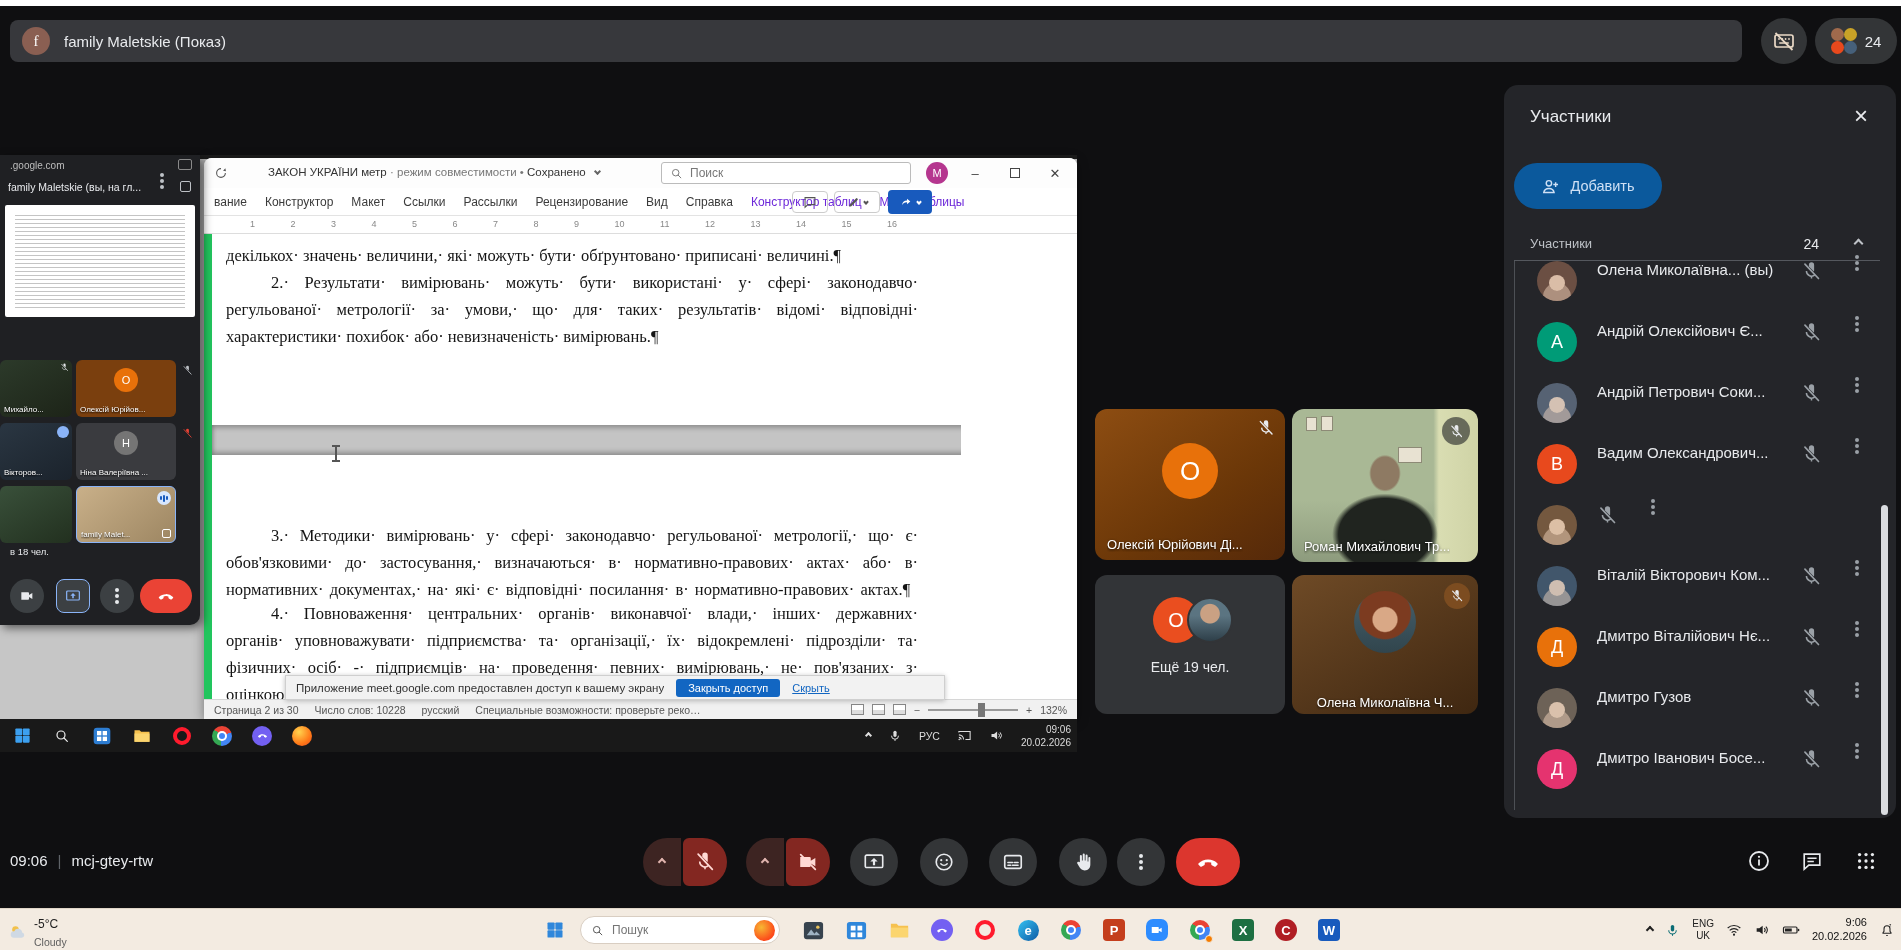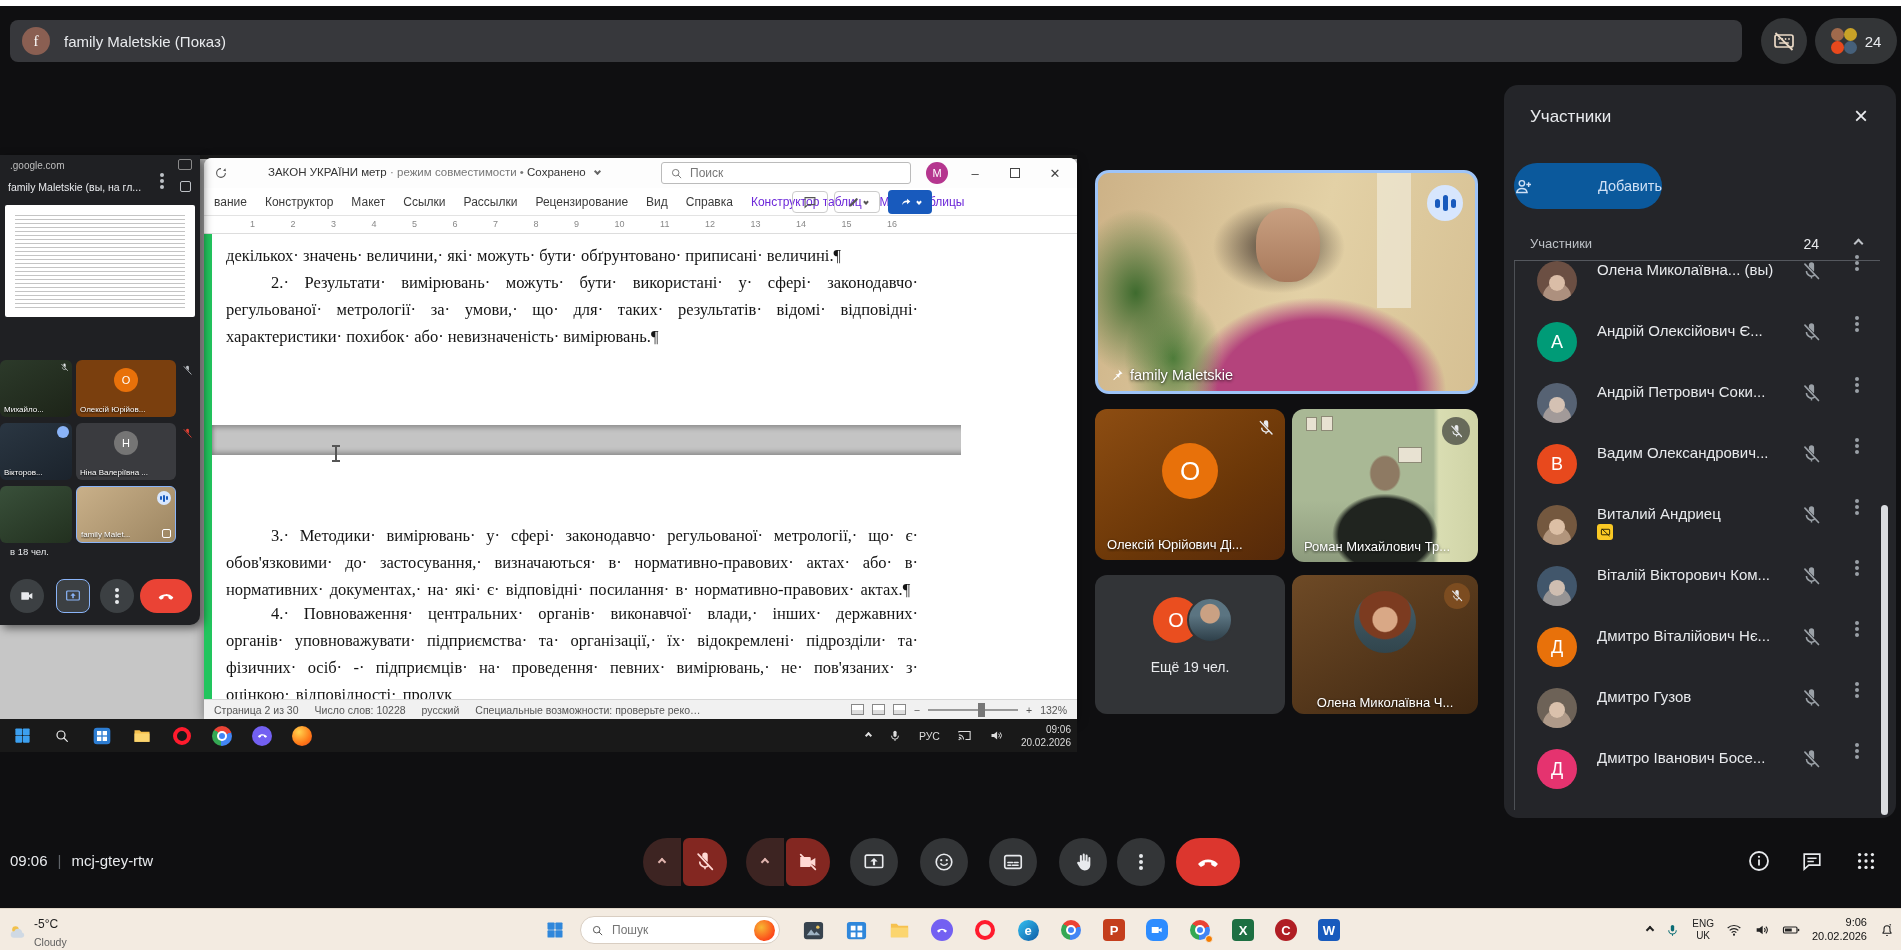--- a/index.html
+++ b/index.html
@@ -134,21 +134,21 @@
  radial-gradient(circle at 50% 46%,#d9a886 0 26%,rgba(217,168,134,0) 29%),
  radial-gradient(circle at 50% 36%,#7c3b20 0 50%,rgba(124,59,32,0) 53%),
  linear-gradient(#46606b,#31454d);}
 #tile-5 .micbadge{right:8px;top:8px;width:26px;height:26px;background:rgba(130,80,33,.85);}
 #tile-5 .lbl{left:50%;transform:translateX(-50%);bottom:4px;white-space:nowrap;}
 
 
 #panel{left:1504px;top:85px;width:392px;height:733px;background:#242529;border-radius:14px;color:#e8eaed;}
 #panel .hd{left:26px;top:22px;font-size:17px;}
 #panel .cls{right:20px;top:16px;font-size:24px;color:#e8eaed;width:30px;height:30px;display:flex;align-items:center;justify-content:center;}
-#p-add{left:10px;top:78px;width:148px;height:46px;border-radius:23px;background:#0b599c;display:flex;align-items:center;justify-content:space-between;gap:10px;color:#cfe0f5;font-size:14.5px;}
+#p-add{left:10px;top:78px;width:148px;height:46px;border-radius:23px;background:#0b599c;display:flex;align-items:center;justify-content:center;gap:10px;color:#cfe0f5;font-size:14.5px;}
 #p-sect{left:10px;top:142px;width:366px;height:34px;border-bottom:1px solid #55585e;display:flex;align-items:center;}
 #p-sect .sl{font-size:13px;color:#bdc1c6;margin-left:16px;}
 #p-sect .sc{margin-left:auto;font-size:14px;color:#e8eaed;}
 #p-sect .chev{margin:0 18px 0 36px;color:#bdc1c6;}
 #p-rows{left:10px;top:176px;width:366px;border-left:1px solid #4d5055;}
 .prow{height:61px;display:flex;align-items:flex-start;padding-left:22px;}
 .pav{width:40px;height:40px;border-radius:50%;color:#fff;font-size:18px;display:flex;align-items:center;justify-content:center;margin-right:20px;flex:none;position:relative;overflow:hidden;}
 .pav.photo::after{content:"";position:absolute;left:50%;top:34%;width:16px;height:16px;margin-left:-8px;border-radius:50%;background:rgba(255,225,200,.75);box-shadow:0 14px 0 6px rgba(255,225,200,.45);}
 .pnm{flex:1;font-size:15px;min-width:0;}
 .pnm .nm{display:block;}
@@ -366,20 +366,25 @@
       <div id="w-doc" class="abs">
         <div id="w-page" class="abs"></div>
         <div id="p1" class="para abs" style="top:8px;">декількох· значень· величини,· які· можуть· бути· обґрунтовано· приписані· величині.¶</div>
         <div id="p2" class="para ind abs" style="top:35px;">2.· Результати· вимірювань· можуть· бути· використані· у· сфері· законодавчо· регульованої· метрології· за· умови,· що· для· таких· результатів· відомі· відповідні· характеристики· похибок· або· невизначеність· вимірювань.¶</div>
         <div id="w-gap" class="abs"></div>
         <div id="w-caret" class="abs"></div>
         <div id="p3" class="para ind abs" style="top:288px;">3.· Методики· вимірювань· у· сфері· законодавчо· регульованої· метрології,· що· є· обов'язковими· до· застосування,· визначаються· в· нормативно-правових· актах· або· в· нормативних· документах,· на· які· є· відповідні· посилання· в· нормативно-правових· актах.¶</div>
         <div id="p4" class="para ind abs" style="top:366px;">4.· Повноваження· центральних· органів· виконавчої· влади,· інших· державних· органів· уповноважувати· підприємства· та· організації,· їх· відокремлені· підрозділи· та· фізичних· осіб· -· підприємців· на· проведення· певних· вимірювань,· не· пов'язаних· з· оцінкою· відповідності· продук</div>
       </div>
 
+      <div id="w-notif" class="abs">
+        <span class="ell">Приложение meet.google.com предоставлен доступ к вашему экрану</span>
+        <span class="nbtn">Закрыть доступ</span>
+        <span class="nlink">Скрыть</span>
+      </div>
 
       <div id="w-status" class="abs">
         <span>Страница 2 из 30</span>
         <span>Число слов: 10228</span>
         <span>русский</span>
         <span class="ell" style="max-width:230px;">Специальные возможности: проверьте рекомендации</span>
         <span class="right">
           <span class="vm"></span>
           <span class="vm"></span>
           <span class="vm"></span>
@@ -460,35 +465,20 @@
           </svg>
         <svg viewBox="0 0 24 24" width="15" height="15" class="ic">
             <path fill="currentColor" d="M4 9.5h4l5-4v13l-5-4H4z"></path>
             <path fill="none" stroke="currentColor" stroke-width="1.6" d="M15.5 9a4.5 4.5 0 0 1 0 6M17.8 7a7.5 7.5 0 0 1 0 10"></path>
           </svg>
         <span class="time"><span>09:06</span><br><span>20.02.2026</span></span>
       </div>
     </div>
   </div>
 
-  <div id="tile-main" class="abs tile">
-    <div class="frame abs"></div>
-    <div class="face abs"></div>
-    <div class="aud abs">
-        <i></i>
-        <i></i>
-        <i></i>
-      </div>
-    <div class="lbl">
-      <svg viewBox="0 0 24 24" width="14" height="14" class="ic">
-          <path fill="currentColor" d="M14.5 2.5l7 7-2.9.8-2.9 2.9.4 3.9-2.7-2.7-5.4 5.4-1.2 1.1-1.1-1.1 1.1-1.2 5.4-5.4-2.7-2.7 3.9.4 2.9-2.9z"></path>
-        </svg>
-      <span>family Maletskie</span>
-    </div>
-  </div>
 
   <div id="tile-2" class="abs tile">
     <div class="avx abs">
         <span>O</span>
       </div>
     <span class="micbadge">
         <svg viewBox="0 0 24 24" width="18" height="18" class="ic">
           <path fill="currentColor" d="M9 4.5A3 3 0 0 1 15 4.5v6a3 3 0 0 1-.4 1.5L9 6.3z"></path>
           <path fill="none" stroke="currentColor" stroke-width="1.7" d="M6.2 11.5a5.8 5.8 0 0 0 9.9 4.1"></path>
           <path stroke="currentColor" stroke-width="1.7" d="M12 17.5V20"></path>
@@ -621,29 +611,20 @@
           </span>
         <span class="pdots">
             <span class="vdots"></span>
           </span>
       </div>
 
       <div class="prow">
         <span class="pav photo" style="background: rgb(116, 88, 63);">
             <span></span>
           </span>
-        <span class="pnm">
-          <span class="nm ell">Виталий Андриец</span>
-          <span class="pbadge">
-              <svg viewBox="0 0 24 24" width="11" height="11" class="ic">
-                <rect x="3" y="5" width="18" height="12" rx="1.5" fill="none" stroke="currentColor" stroke-width="2"></rect>
-                <path stroke="currentColor" stroke-width="2" d="M4 4l17 16"></path>
-              </svg>
-            </span>
-        </span>
         <span class="pmic">
             <svg viewBox="0 0 24 24" width="21" height="21" class="ic">
               <path fill="currentColor" d="M9 4.5A3 3 0 0 1 15 4.5v6a3 3 0 0 1-.4 1.5L9 6.3z"></path>
               <path fill="none" stroke="currentColor" stroke-width="1.7" d="M6.2 11.5a5.8 5.8 0 0 0 9.9 4.1"></path>
               <path stroke="currentColor" stroke-width="1.7" d="M12 17.5V20"></path>
               <path stroke="currentColor" stroke-width="1.9" stroke-linecap="round" d="M4.5 3.5l15.5 16.5"></path>
             </svg>
           </span>
         <span class="pdots">
             <span class="vdots"></span>

